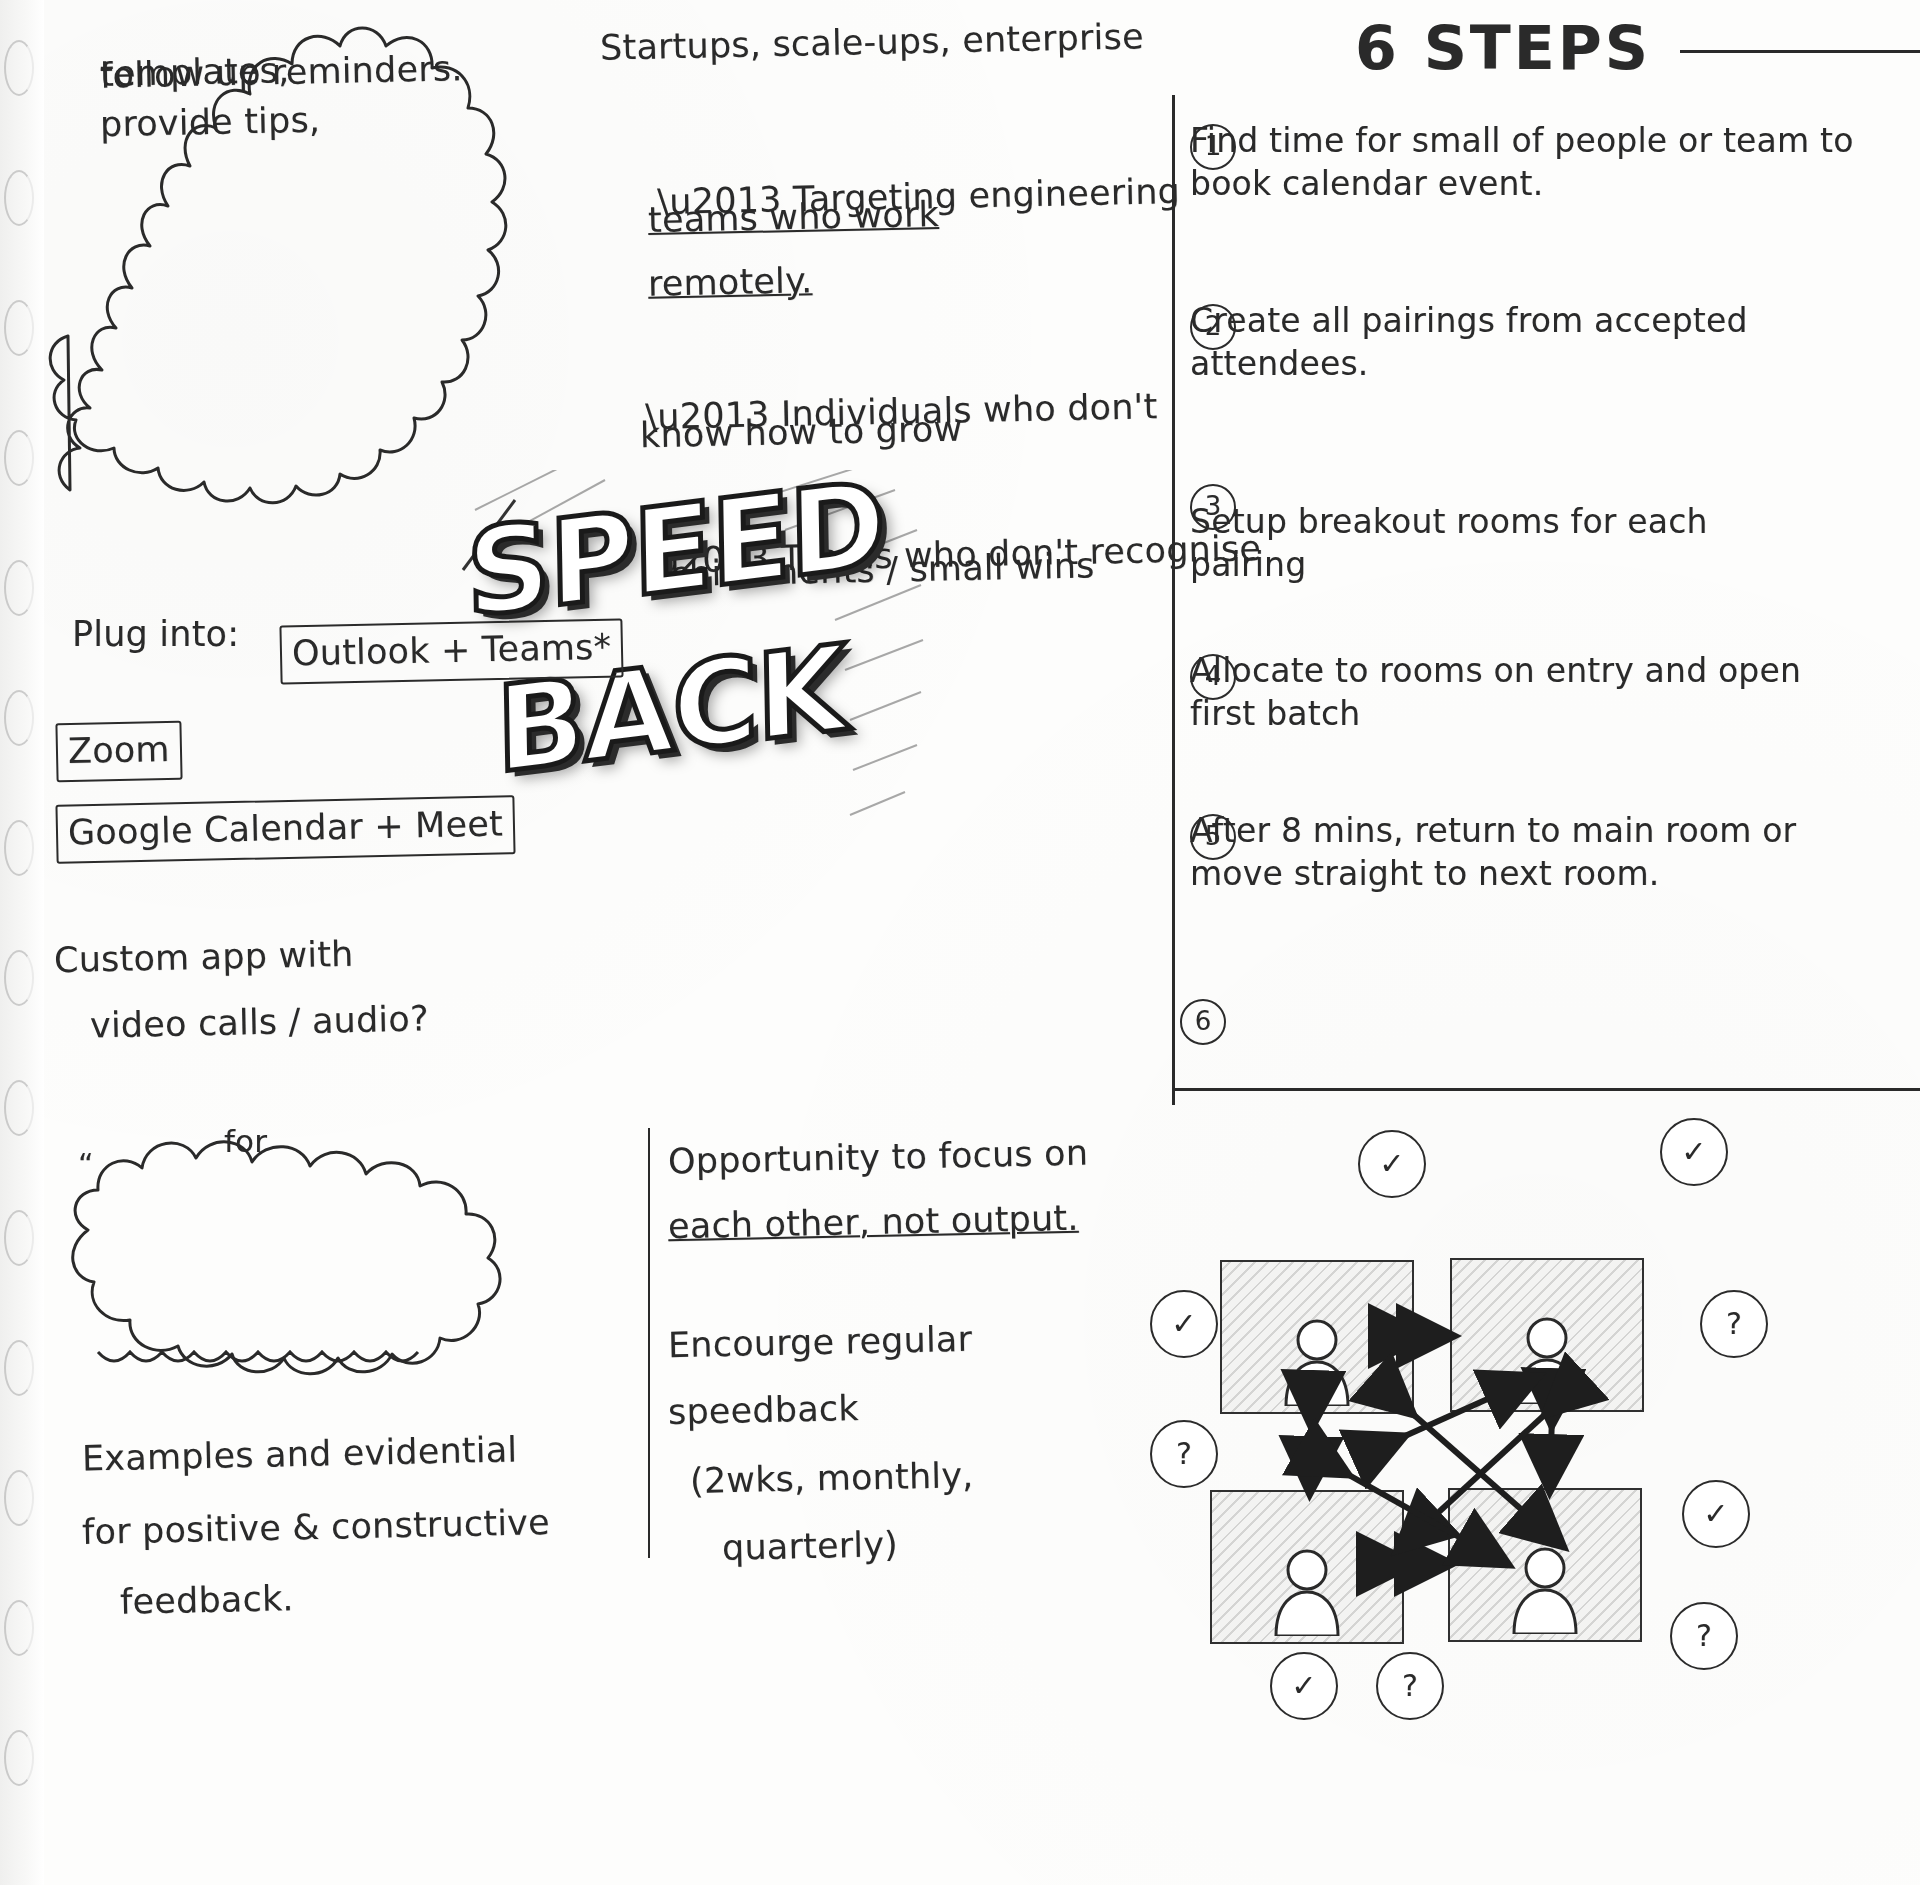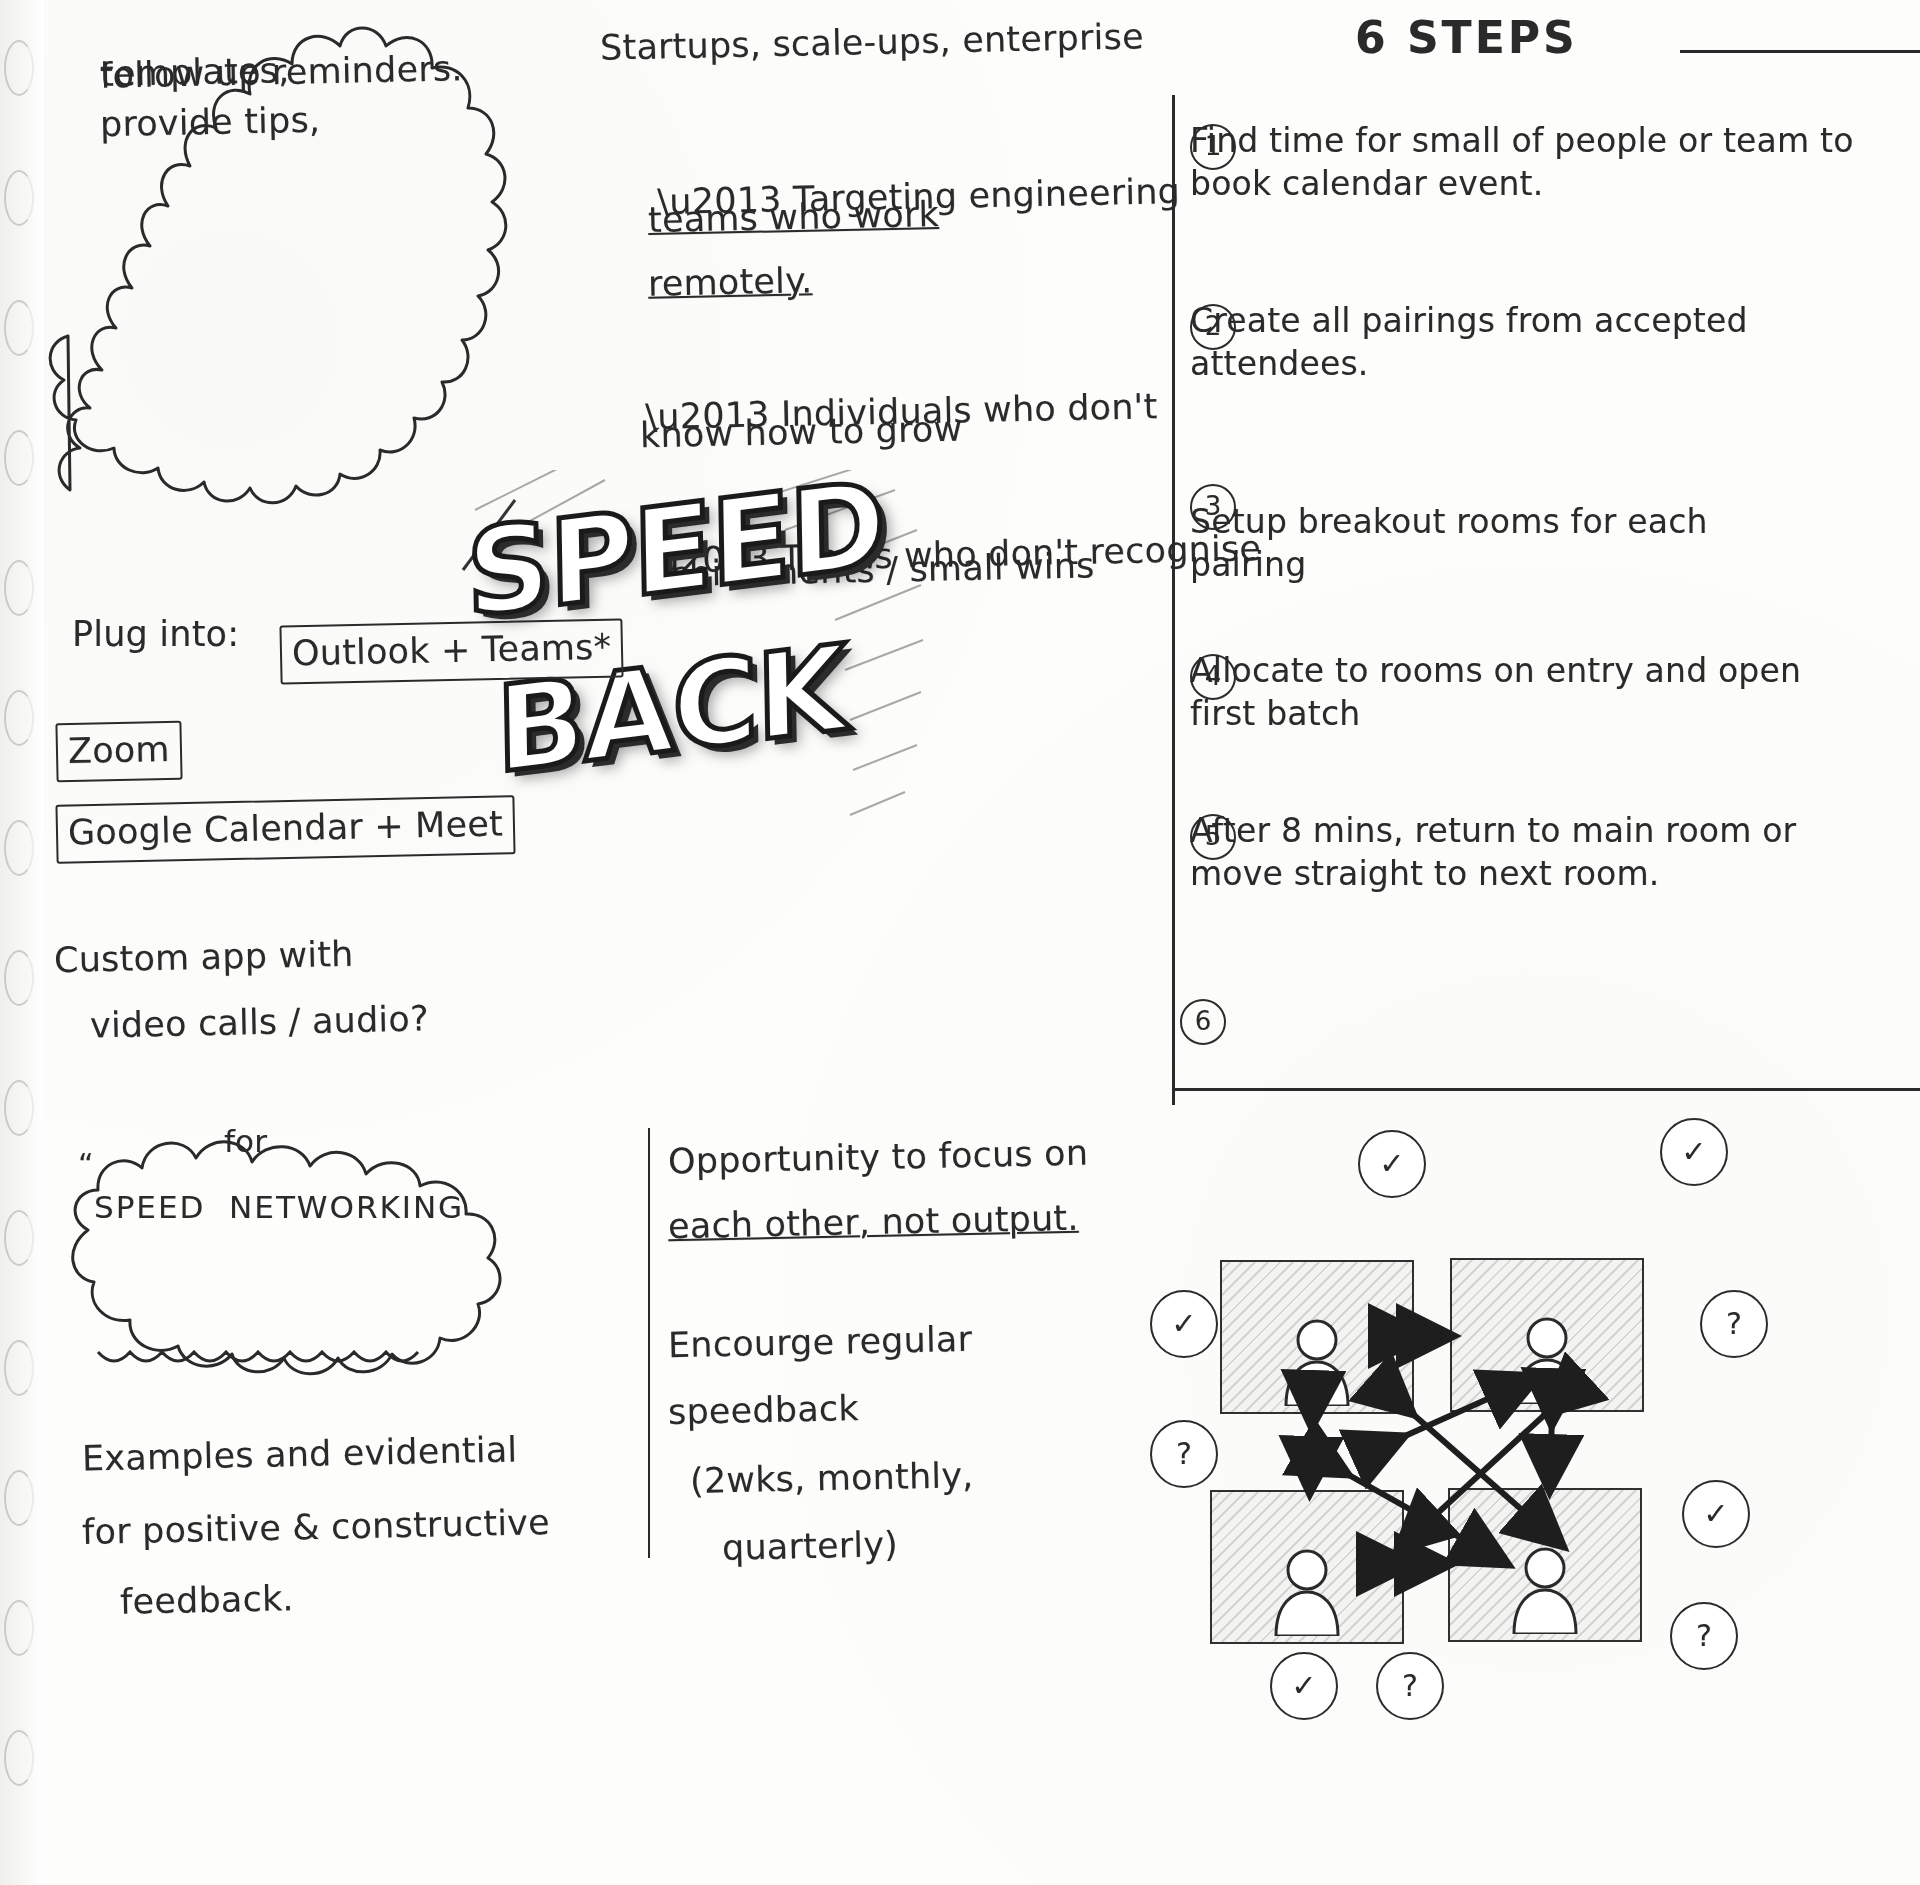--- a/index.html
+++ b/index.html
@@ -47,21 +47,21 @@
     white-space: pre-wrap;
     letter-spacing: .2px;
   }
   
   .pencil {
     color: #2a2a2a;
     text-shadow: 0.5px 0.4px 0 rgba(0,0,0,0.16);
   }
   .sz-md { font-size: 31px; }
   .sz-lg { font-size: 35px; }
-  .sz-xl { font-size: 44px; }
+  .sz-xl { font-size: 60px; }
   .skew { transform: rotate(-1.2deg); }
 
   
   .cloud {
     position: absolute;
   }
   .cloud svg { display: block; }
   .cloud .cloud-text {
     position: absolute;
     left: 0; top: 0;
@@ -254,21 +254,20 @@
                C346,44 380,52 382,76 C404,64 430,80 428,104 C452,102 466,128 450,148
                C470,160 464,190 440,194 C448,216 424,238 402,228 C400,252 370,262 354,244
                C344,266 310,268 300,248 C288,270 254,268 246,248 C234,268 200,266 194,244
                C178,264 146,258 140,236 C118,248 90,234 92,210 C68,214 48,194 56,172
                C32,168 26,138 50,120 Z" stroke-linejoin="round" stroke-linecap="round"></path>
       <path d="M60,196 q16,18 32,0 q16,18 32,0 q16,18 32,0 q16,18 32,0 q16,18 32,0
                q16,18 32,0 q16,18 32,0 q16,18 32,0 q16,18 32,0 q16,18 32,0" transform="translate(0,46)" stroke-width="3"></path>
     </svg>
     <div class="cloud-text" style="padding:0 56px; justify-content:flex-start;">
       <div class="hand pencil quote-marks" style="position:absolute; left:40px; top:36px;">“</div>
-      <div class="hand pencil sz-md" style="margin-top:78px; letter-spacing:2px;">SPEED  NETWORKING</div>
       <div class="hand pencil sz-md" style="margin-top:12px; margin-left:130px;">for</div>
     </div>
   </div>
 
   <div class="hand pencil sz-lg skew" style="left:82px; top:1432px;">Examples and evidential</div>
   <div class="hand pencil sz-lg skew" style="left:82px; top:1505px;">for positive &amp; constructive</div>
   <div class="hand pencil sz-lg skew" style="left:120px; top:1578px;">feedback.</div>
 
   <div class="divider-v" style="left:648px; top:1128px; height:430px; border-left-width:2px;"></div>
 

